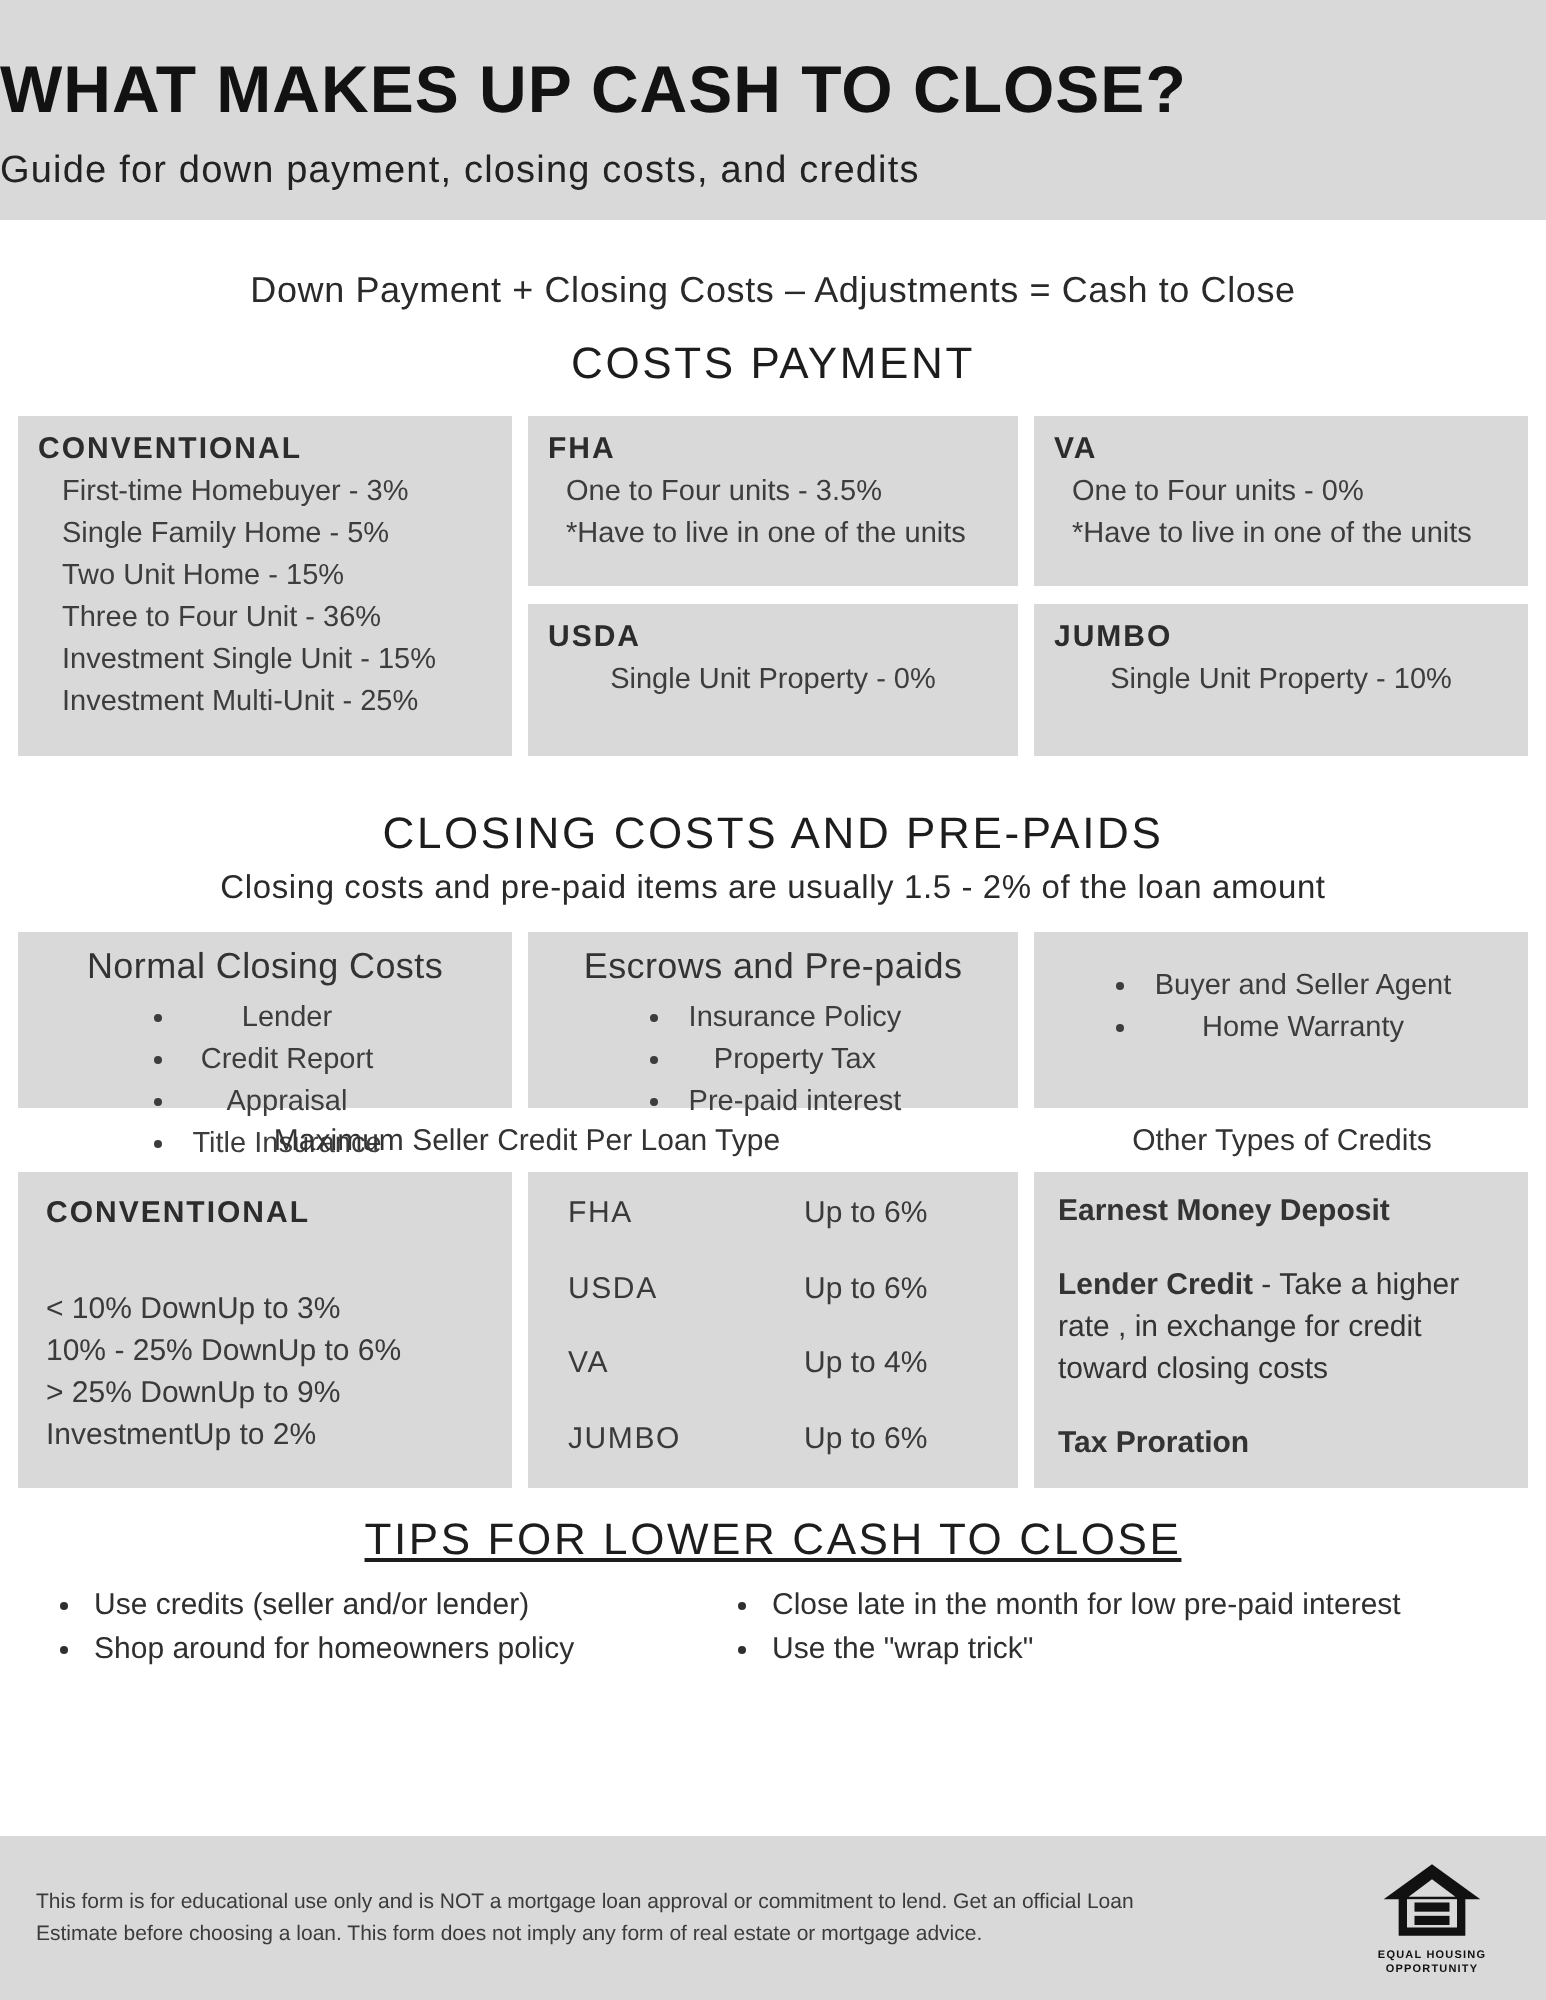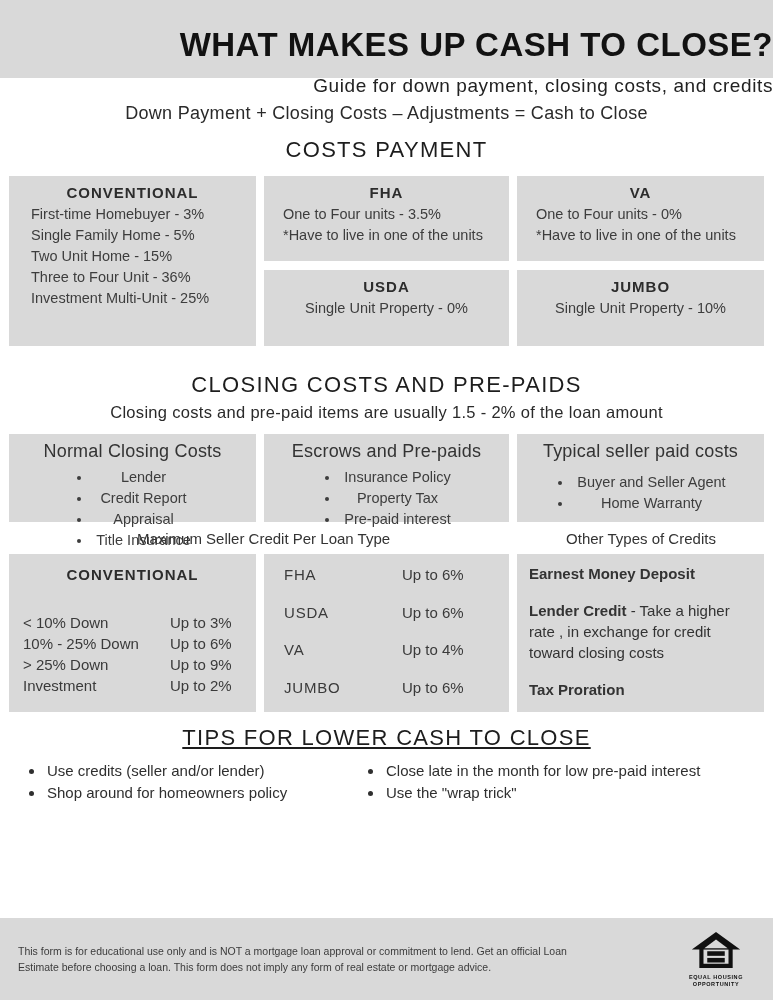--- a/index.html
+++ b/index.html
@@ -1,60 +1,60 @@
 <!DOCTYPE html>
 <html><head>
 <meta charset="utf-8">
 <style>
   * { margin: 0; padding: 0; box-sizing: border-box; }
   html, body { width: 773px; }
   body { font-family: "Liberation Sans", sans-serif; background: #ffffff; color: #2e2e2e; }
   .page { width: 773px; height: 1000px; display: flex; flex-direction: column; overflow: hidden; background: #fff; }
 
   
-  .header { background: #d9d9d9; height: 78px; text-align: right; padding-top: 26px; flex: 0 0 auto; }
+  .header { background: #d9d9d9; height: 110px; text-align: left; padding-top: 26px; flex: 0 0 auto; }
   .header h1 { font-size: 33px; font-weight: 800; letter-spacing: 0.5px; color: #121212; font-family: "Liberation Sans", sans-serif; }
   .header p { margin-top: 11px; font-size: 19px; font-weight: 500; letter-spacing: 0.6px; color: #222; }
 
   
   main { flex: 1 1 auto; overflow: hidden; padding: 25px 9px 0 9px; }
   .formula { text-align: center; font-size: 18px; letter-spacing: 0.3px; color: #2a2a2a; }
   h2.section { text-align: center; font-size: 22px; font-weight: 500; letter-spacing: 1.3px; color: #1d1d1d; }
   .h-dp { margin: 13px 0 13px 0; }
   .h-cc { margin-top: 26px; }
   .h-cr { margin-top: 16px; }
   .h-tips { margin-top: 13px; text-decoration: underline; }
 
   .grid3 { display: grid; grid-template-columns: 247px 245px 247px; column-gap: 8px; }
   .dp-grid { grid-template-rows: 85px 76px; row-gap: 9px; }
   .box { background: #d9d9d9; padding: 8px 10px; color: #3d3d3d; }
   .span2 { grid-row: 1 / span 2; }
 
-  .box-title { text-align: center; font-size: 15px; font-weight: 700; letter-spacing: 1px; color: #2c2c2c; margin-bottom: 3px; }
+  .box-title { font-size: 15px; font-weight: 700; letter-spacing: 1px; color: #2c2c2c; margin-bottom: 3px; }
   .dp-line { font-size: 14.5px; line-height: 1.45; padding-left: 9px; }
   .dp-conv .dp-line { padding-left: 12px; }
   .center-line { text-align: center; padding-left: 0; }
 
   .cc-grid { margin-top: 12px; }
   .cc-box { height: 88px; padding-top: 7px; }
   .cc-title { text-align: center; font-size: 18px; font-weight: 500; color: #333; letter-spacing: 0.2px; }
   .cc-box ul { display: table; margin: 5px auto 0 auto; text-align: center; font-size: 14.5px; line-height: 1.45; padding-left: 18px; }
   .cc-box li { padding-left: 4px; }
 
   .cred-sub { font-size: 15px; margin-top: 8px; }
   .cred-labels { display: flex; color: #333; }
   .cred-labels .lbl-left { width: 509px; text-align: center; }
   .cred-labels .lbl-right { flex: 1; text-align: center; }
 
   .cr-grid { margin-top: 7px; }
   .cr-box { height: 158px; }
   .cr-conv { padding: 12px 14px 10px 14px; display: flex; flex-direction: column; }
   .cr-conv .box-title { margin-bottom: 0; }
   .cr-conv .rows { margin-top: auto; margin-bottom: 6px; }
-  .cr-row { display: flex; justify-content: space-between; font-size: 15px; line-height: 1.4; color: #3a3a3a; }
+  .cr-row { display: flex; font-size: 15px; line-height: 1.4; color: #3a3a3a; }
   .cr-row .v { width: 72px; text-align: left; }
 
   .cr-loans { padding: 10px 18px 14px 20px; display: flex; flex-direction: column; justify-content: space-between; }
   .cr-loans .cr-row { justify-content: flex-start; }
   .cr-loans .l { width: 118px; letter-spacing: 0.8px; }
   .cr-loans .v { width: auto; }
 
   .cr-other { padding: 9px 12px 12px 12px; display: flex; flex-direction: column; justify-content: space-between; font-size: 15px; color: #333; }
   .cr-other .t { font-weight: 700; margin-top: 48px; }
   .cr-other .desc { font-weight: 400; }
@@ -88,20 +88,21 @@
 
     <h2 class="section h-dp">COSTS PAYMENT</h2>
 
     <div class="grid3 dp-grid">
       <div class="box span2 dp-conv">
         <div class="box-title">CONVENTIONAL</div>
         <div class="dp-line">First-time Homebuyer - 3%</div>
         <div class="dp-line">Single Family Home - 5%</div>
         <div class="dp-line">Two Unit Home - 15%</div>
         <div class="dp-line">Three to Four Unit - 36%</div>
+        <div class="dp-line">Investment Single Unit - 15%</div>
         <div class="dp-line">Investment Multi-Unit - 25%</div>
       </div>
       <div class="box">
         <div class="box-title">FHA</div>
         <div class="dp-line">One to Four units - 3.5%</div>
         <div class="dp-line">*Have to live in one of the units</div>
       </div>
       <div class="box">
         <div class="box-title">VA</div>
         <div class="dp-line">One to Four units - 0%</div>
@@ -132,21 +133,20 @@
       </div>
       <div class="box cc-box">
         <div class="cc-title">Escrows and Pre-paids</div>
         <ul>
           <li>Insurance Policy</li>
           <li>Property Tax</li>
           <li>Pre-paid interest</li>
         </ul>
       </div>
       <div class="box cc-box">
-        <div class="cc-title">Typical seller paid costs</div>
         <ul style="margin-top:10px;">
           <li>Buyer and Seller Agent</li>
           <li>Home Warranty</li>
         </ul>
       </div>
     </div>
 
     <div class="cred-labels cred-sub">
       <span class="lbl-left">Maximum Seller Credit Per Loan Type</span>
       <span class="lbl-right">Other Types of Credits</span>

